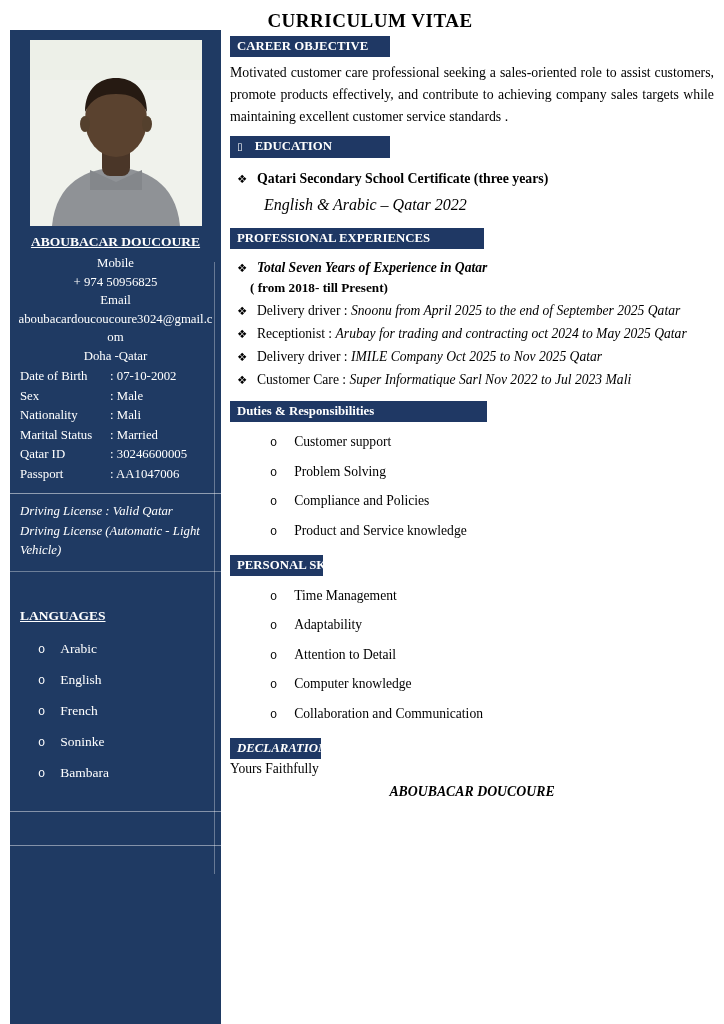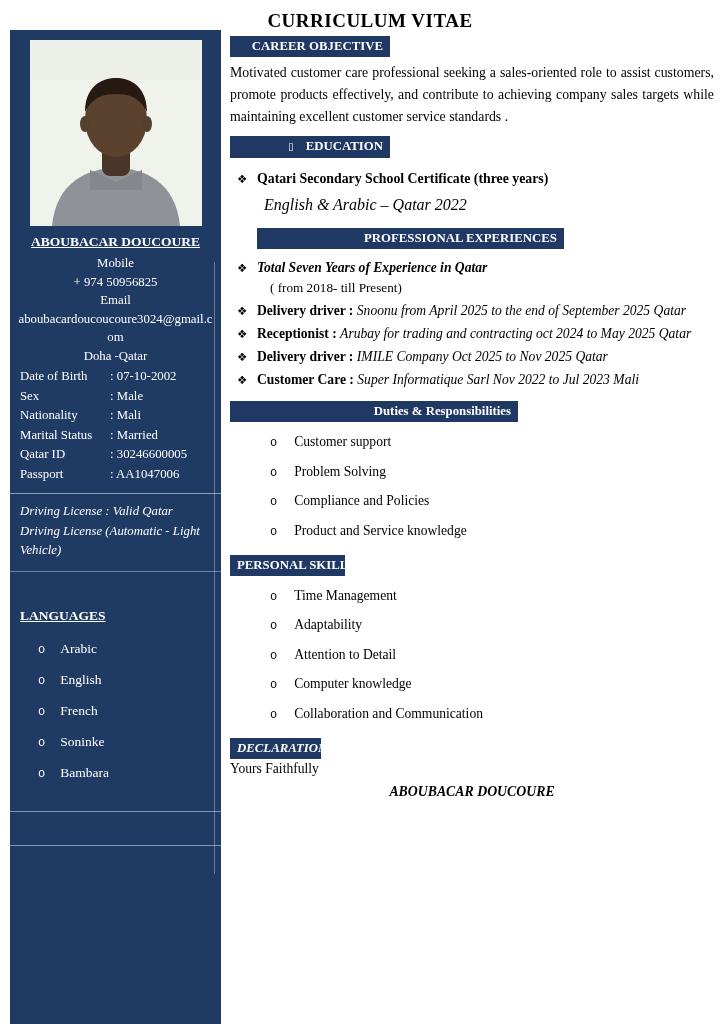--- a/index.html
+++ b/index.html
@@ -33,38 +33,38 @@
   .lang-list li { display:flex; align-items:baseline; line-height:30px; font-size:13.5px; }
   .o-bullet { font-family:"Liberation Mono", monospace; font-size:12px; margin-right:15px; }
   .hr { border-top:1px solid rgba(255,255,255,.45); }
   .hr-b1 { margin-top:22px; }
   .hr-b2 { margin-top:33px; }
   .vline { position:absolute; top:232px; right:6px; width:1px; height:612px; background:rgba(255,255,255,.32); }
 
   
   .main { position:absolute; left:230px; top:36px; width:484px; }
   .bar { background:#1f3864; color:#fff; font-weight:bold; font-size:12.8px;
-         padding:2px 7px 3px; line-height:16px; white-space:nowrap;text-align:right; }
+         padding:2px 7px 3px; line-height:16px; white-space:nowrap; }
   .w-career { width:160px; } .w-edu { width:160px; }
-  .w-exp { width:307px;margin-left:27px; } .w-duties { width:288px; }
-  .w-skills { width:115px; } .w-decl { width:91px;font-style:italic; }
+  .w-exp { width:254px; } .w-duties { width:257px; }
+  .w-skills { width:93px; } .w-decl { width:91px;font-style:italic; }
   .edu-box { display:inline-block; font-family:"DejaVu Sans", sans-serif; font-size:10px; margin-right:9px; }
 
   .para { font-size:13.8px; line-height:21.8px; text-align:justify; margin:5px 0 9px; }
 
   .dbullet { flex:0 0 27px; padding-left:7px; font-family:"DejaVu Sans", sans-serif; font-size:11.5px; }
   .edu-item { display:flex; align-items:baseline; margin-top:13px; font-weight:bold; font-size:13.8px; }
   .edu-sub { margin:9px 0 14px 34px; font-style:italic; font-size:16px; }
 
   .exp-block { margin-top:10px; margin-bottom:12px; }
   .exp-item { display:flex; align-items:baseline; line-height:18.8px; margin-top:4px; font-size:13.6px; }
   .exp-text { flex:1; }
   .exp-summary-title { font-weight:bold; font-style:italic; }
-  .exp-summary-sub { margin:2px 0 6px 40px; font-size:13.2px; }
-  .role { font-weight:bold; }
+  .exp-summary-sub { margin:2px 0 6px 20px; font-size:13.2px;font-weight:bold; }
+  .role { font-weight:normal; }
   .detail { font-style:italic; }
 
   .dot-list { list-style:none; margin:10px 0 13px 40px; }
   .dot-list li { display:flex; align-items:baseline; line-height:19px; margin-bottom:8.5px; font-size:13.6px; }
   .dot-list .o-bullet { color:#000; margin-right:17px; }
 
   .decl-para { font-size:13.8px; line-height:20.5px; text-align:justify; margin:6px 0 0; }
   .decl-closing { font-size:13.6px; line-height:20.5px; }
   .signature { text-align:center; font-weight:bold; font-style:italic; font-size:13.8px; margin-top:5px; }
 </style>

